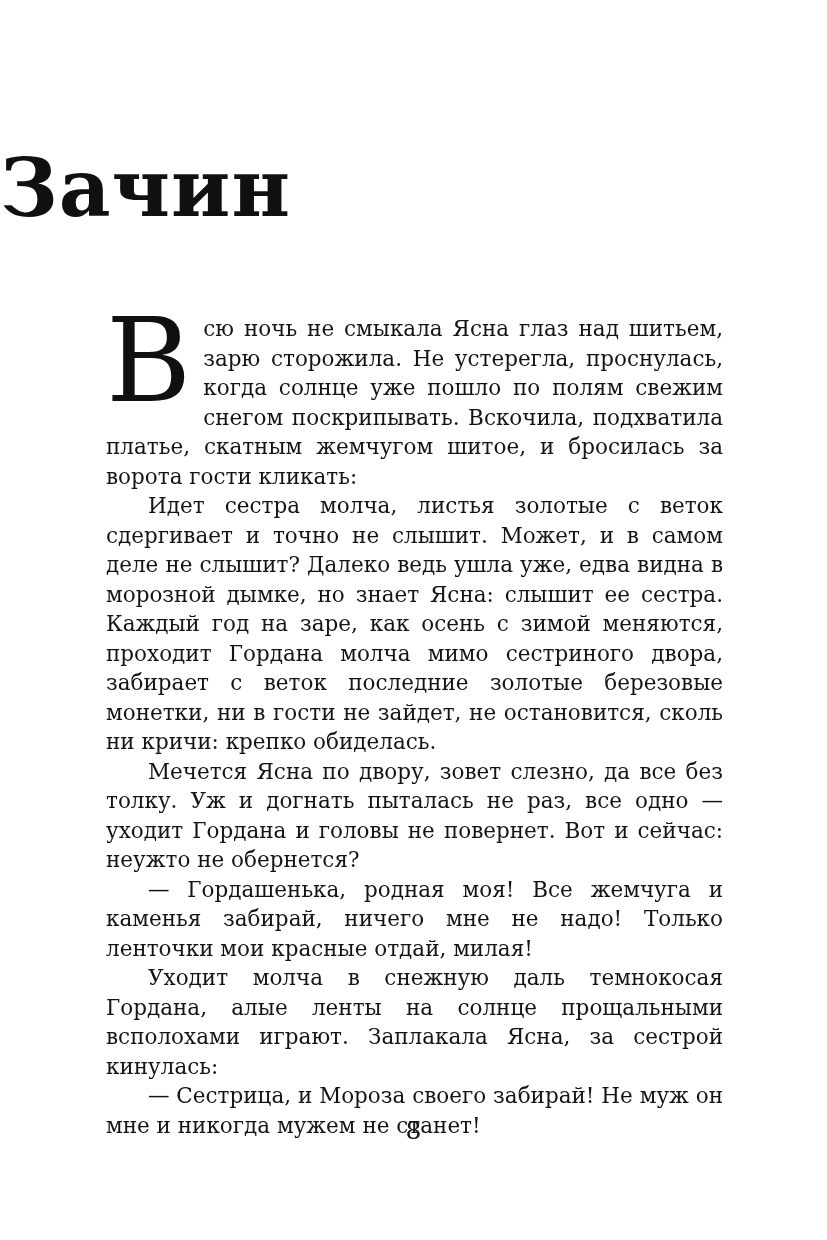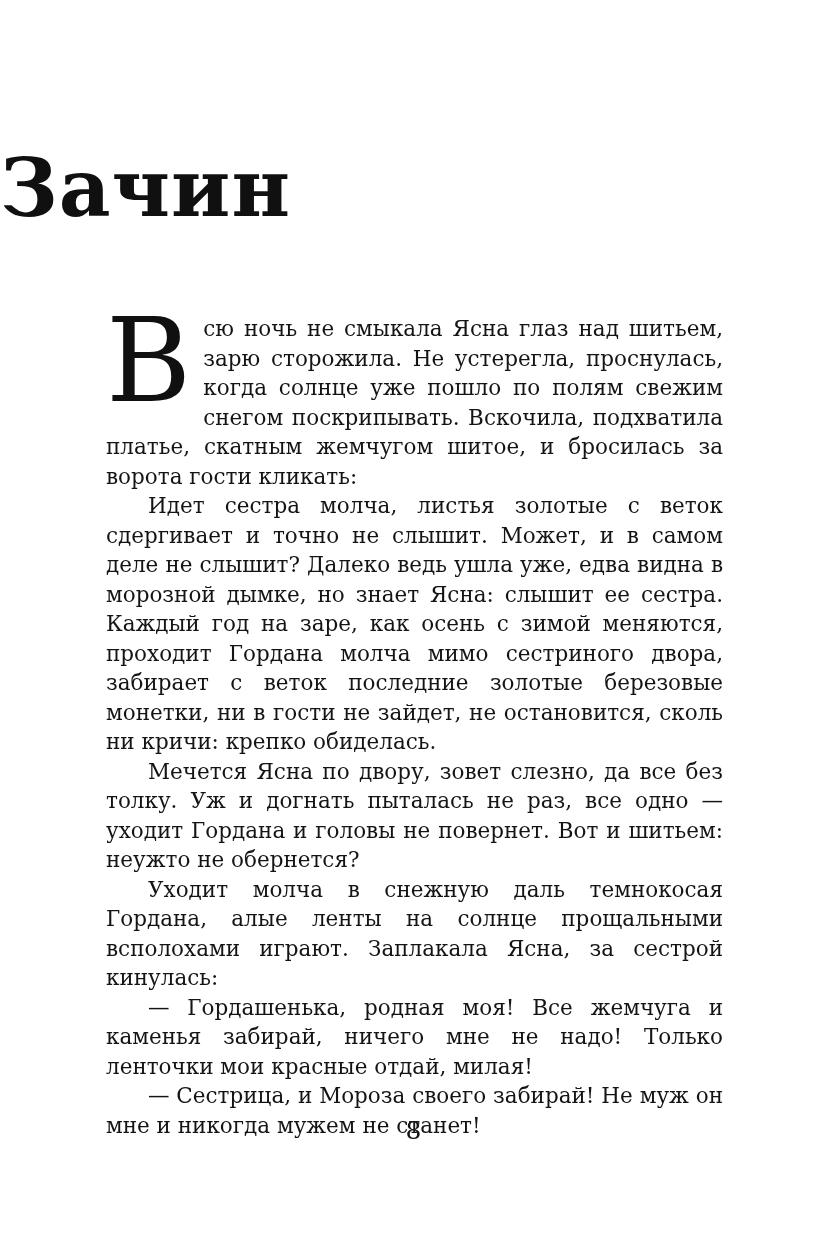--- a/index.html
+++ b/index.html
@@ -72,25 +72,25 @@
 
   <div class="chapter-title">Зачин</div>
 
   <div class="text-block">
 
     <p class="para first"><span class="dropcap">В</span><span>сю ночь не смыкала Ясна глаз над шитьем, зарю сторожила. Не устерегла, проснулась, когда солнце уже пошло по полям свежим снегом поскрипывать. Вскочила, подхватила платье, скатным жемчугом шитое, и бросилась за ворота гости кликать:</span></p>
 
 
     <p class="para"><span>Идет сестра молча, листья золотые с веток сдергивает и точно не слышит. Может, и в самом деле не слышит? Далеко ведь ушла уже, едва видна в морозной дымке, но знает Ясна: слышит ее сестра. Каждый год на заре, как осень с зимой меняются, проходит Гордана молча мимо сестриного двора, забирает с веток последние золотые березовые монетки, ни в гости не зайдет, не остановится, сколь ни кричи: крепко обиделась.</span></p>
 
-    <p class="para"><span>Мечется Ясна по двору, зовет слезно, да все без толку. Уж и догнать пыталась не раз, все одно — уходит Гордана и головы не повернет. Вот и шитьем: неужто не обернется?</span></p>
+    <p class="para"><span>Мечется Ясна по двору, зовет слезно, да все без толку. Уж и догнать пыталась не раз, все одно — уходит Гордана и головы не повернет. Вот и сейчас: неужто не обернется?</span></p>
+
+    <p class="para"><span>— Гордашенька, родная моя! Все жемчуга и каменья забирай, ничего мне не надо! Только ленточки мои красные отдай, милая!</span></p>
 
     <p class="para"><span>Уходит молча в снежную даль темнокосая Гордана, алые ленты на солнце прощальными всполохами играют. Заплакала Ясна, за сестрой кинулась:</span></p>
-
-    <p class="para"><span>— Гордашенька, родная моя! Все жемчуга и каменья забирай, ничего мне не надо! Только ленточки мои красные отдай, милая!</span></p>
 
     <p class="para"><span>— Сестрица, и Мороза своего забирай! Не муж он мне и никогда мужем не станет!</span></p>
 
   </div>
 
   <div class="page-number">8</div>
 
 </div>
 
 </body></html>

